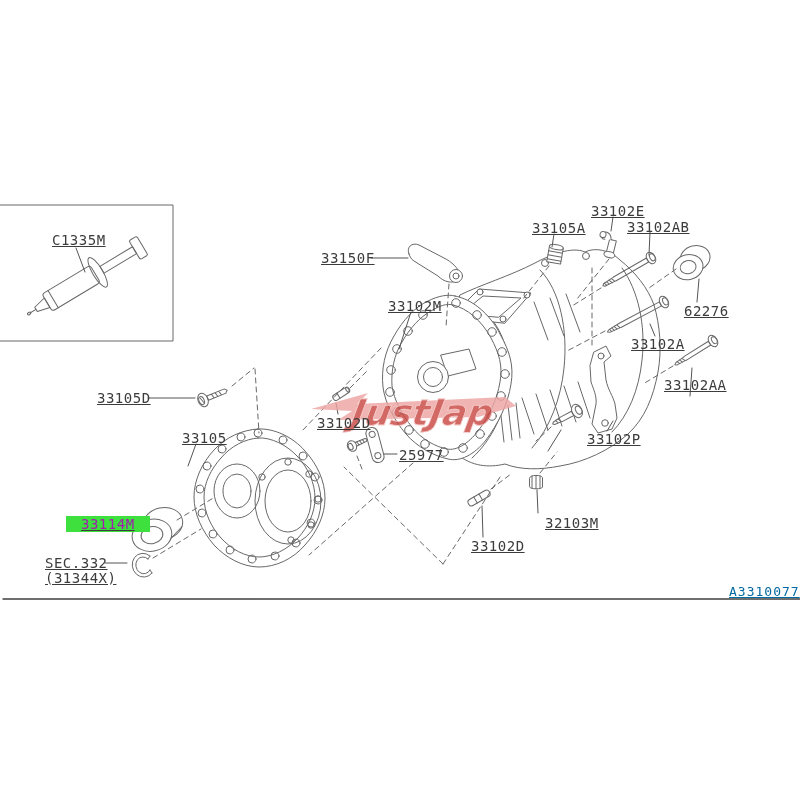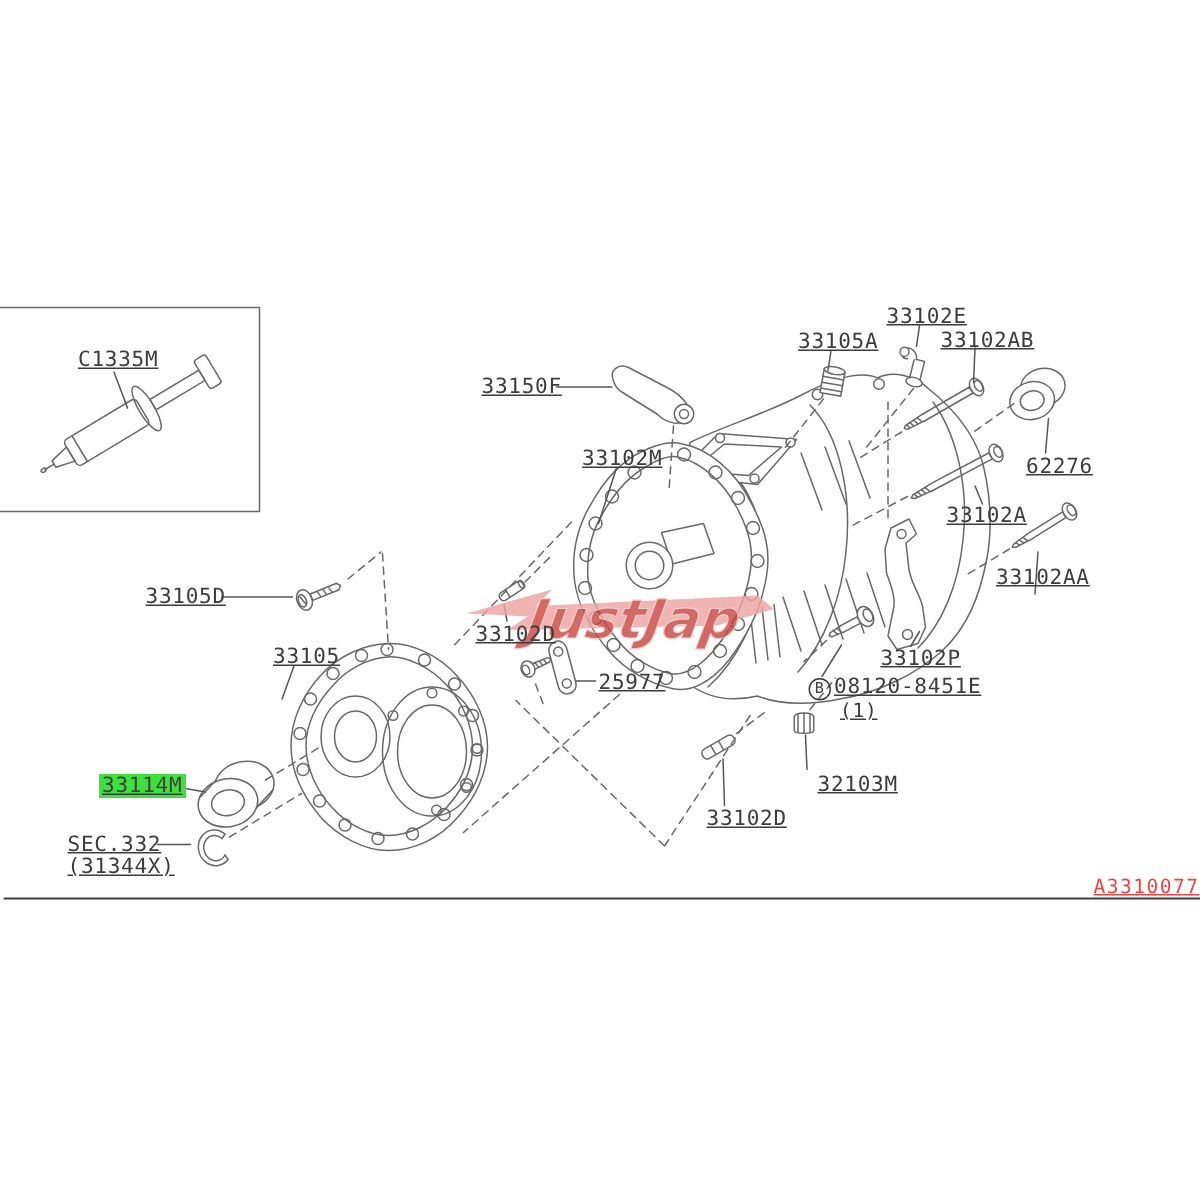--- a/index.html
+++ b/index.html
@@ -3,22 +3,22 @@
 <meta charset="utf-8">
 <style>
   html,body{margin:0;padding:0;background:#ffffff;}
   #stage{position:relative;width:800px;height:800px;background:#fff;overflow:hidden;
          font-family:"DejaVu Sans Mono","Liberation Mono",monospace;}
   #art{position:absolute;left:0;top:0;}
   .lbl{position:absolute;font-size:14px;letter-spacing:.5px;color:#3c3c3c;white-space:nowrap;line-height:15px;text-decoration:underline;}
   .lbl .circ{display:inline-block;width:13px;height:13px;line-height:13px;border:1.2px solid #3c3c3c;
              border-radius:50%;text-align:center;font-size:10px;margin-right:2px;vertical-align:0px;}
   .lbl .qty{font-size:13px;}
-  .hl{background:#3ee03e;padding:0 2px;color:#404040;margin-top:18px;}
-  .code{font-size:13px;color:#ef4444;letter-spacing:1px;}
+  .hl{background:#3ee03e;padding:0 15px;color:#a21caf;margin-top:18px;}
+  .code{font-size:13px;color:#0369a1;letter-spacing:1px;}
 </style>
 </head>
 <body>
 
 <div id="stage">
 
 <svg id="art" width="800" height="800" viewBox="0 0 800 800" stroke="#686868" stroke-width="1" fill="none" stroke-linecap="round" stroke-linejoin="round">
 
   <g>
     <path d="M0,205 L173,205 L173,341 L0,341"></path>
@@ -280,24 +280,20 @@
 <div class="lbl" style="left:631px;top:337px">33102A</div>
 <div class="lbl" style="left:664px;top:378px">33102AA</div>
 <div class="lbl" style="left:97px;top:391px">33105D</div>
 <div class="lbl" style="left:182px;top:431px">33105</div>
 <div class="lbl" style="left:317px;top:416px">33102D</div>
 <div class="lbl" style="left:399px;top:448px">25977</div>
 
 
 <div class="lbl" style="left:587px;top:432px">33102P</div>
 
-<div class="lbl" style="left:539px;top:451px">
-  <span class="circ">B</span><span>08120-8451E</span>
-  <div class="qty" style="margin-left:21px">(1)</div>
-</div>
 
 <div class="lbl" style="left:545px;top:516px">32103M</div>
 <div class="lbl" style="left:471px;top:539px">33102D</div>
 
 <div class="lbl" style="left:66px;top:517px">
   <span class="hl">33114M</span>
 </div>
 
 <div class="lbl" style="left:45px;top:556px">
   <div>SEC.332</div>

